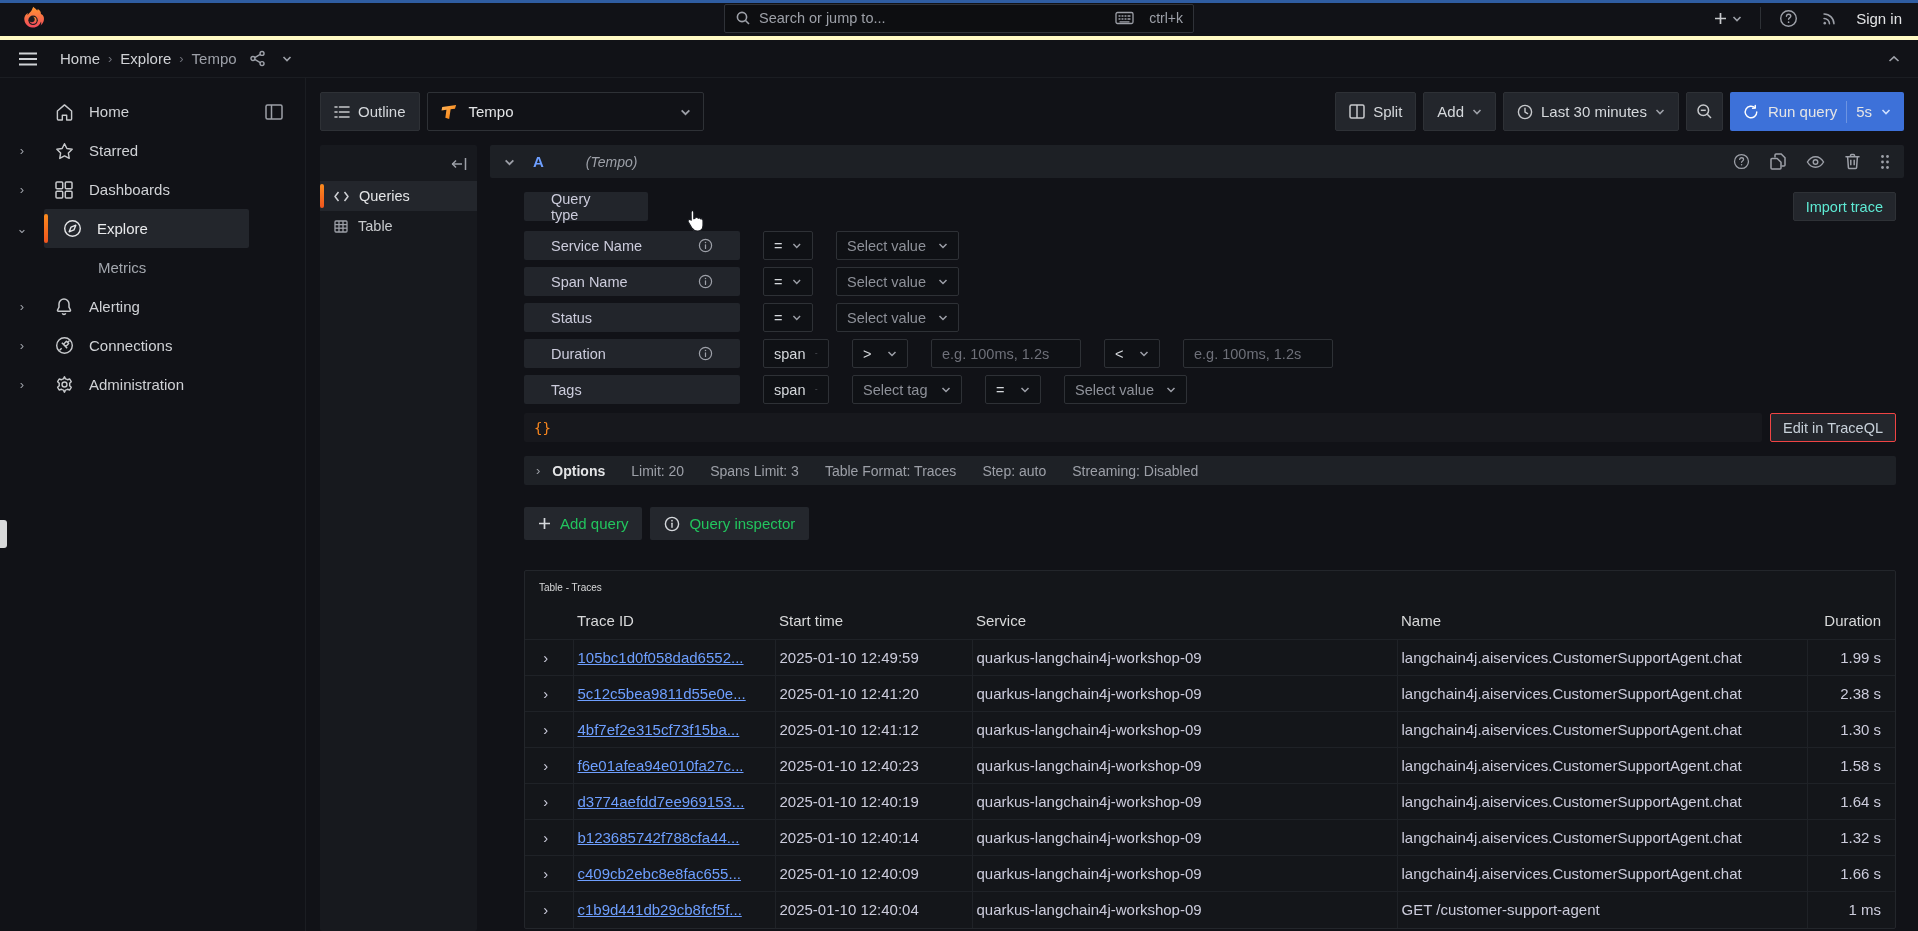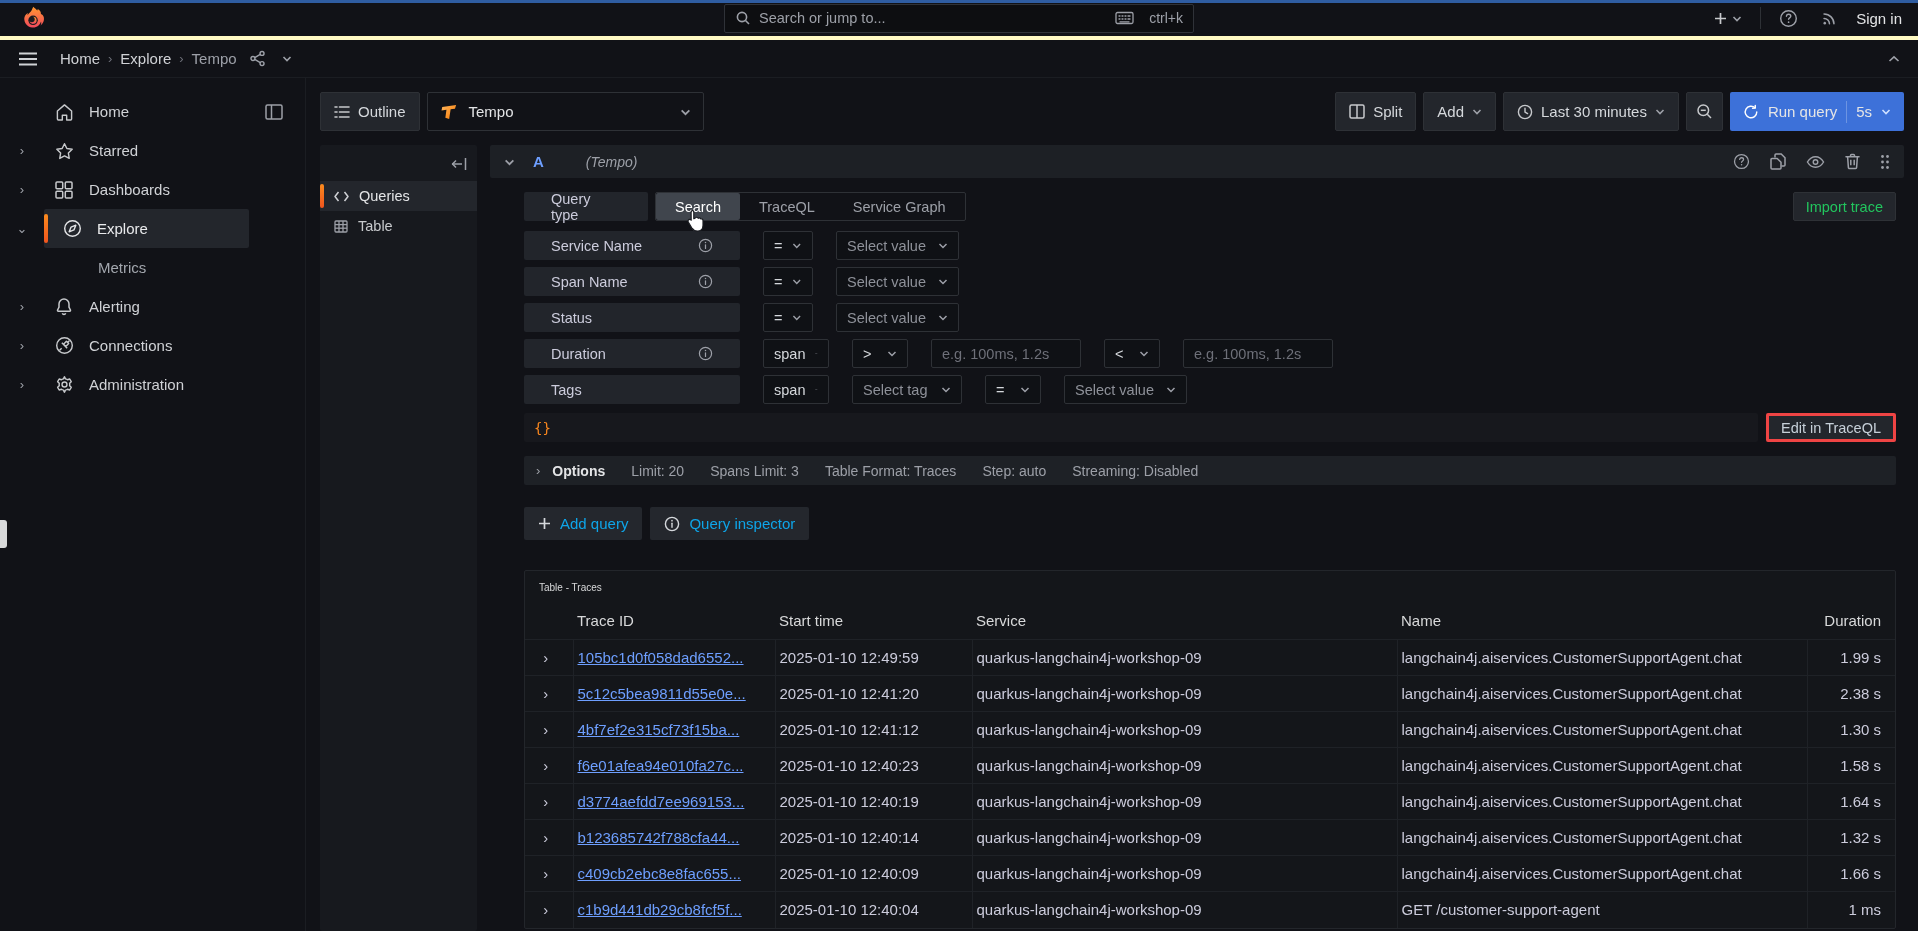--- a/index.html
+++ b/index.html
@@ -84,44 +84,44 @@
   .q-body { padding:10px 0 0 34px; }
 
   .qtype-row { display:flex; align-items:center; margin:4px 0 10px; }
   .f-label { width:216px; height:29px; background:#22252b; border-radius:2px; display:flex; align-items:center; padding:0 27px;
     color:#ccccdc; font-size:14.5px; flex:none; }
   .f-label .info { margin-left:auto; }
   .seg { display:flex; border:1px solid #2e3136; border-radius:2px; margin-left:7px; height:29px; overflow:hidden; }
   .seg-item { display:flex; align-items:center; padding:0 19px; color:#9da0a8; font-size:14.5px; cursor:pointer; background:transparent; border:none; }
   .seg-item.active { background:#40454d; color:#fff; border-radius:2px; }
   .import-btn { margin-left:auto; margin-right:8px; height:29px; padding:0 12px; background:#23262c; border:1px solid #2e3136;
-    border-radius:2px; color:#22c55e; font-size:14.5px; cursor:pointer; }
+    border-radius:2px; color:#5eead4; font-size:14.5px; cursor:pointer; }
 
   .field-row { display:flex; align-items:flex-end; gap:23px; margin-bottom:7px; }
   .f-select { height:29px; background:#0f1115; border:1px solid #2e3136; border-radius:2px; display:flex; align-items:center;
     padding:0 10px; gap:10px; cursor:pointer; font-size:14.5px; color:#d5d8dc; }
   .f-select .val-ph { color:#8e9199; }
   .f-input { height:29px; background:#0f1115; border:1px solid #2e3136; border-radius:2px; padding:0 10px; width:150px;
     color:#d5d8dc; font-size:14.5px; font-family:inherit; }
   .f-input::placeholder { color:#6e7079; }
 
   .code-row { display:flex; align-items:center; gap:8px; margin-top:9px; }
   .code-box { flex:1; height:29px; background:#17181d; border-radius:2px; display:flex; align-items:center; padding:0 10px;
     font-family:"DejaVu Sans Mono","Liberation Mono",monospace; font-size:14px; color:#f8861e; }
-  .edit-btn { height:29px; padding:0 12px; background:#23262c; border:3px solid #ef4444; border-radius:2px; color:#c7d0d9;
+  .edit-btn { height:29px; padding:0 12px; background:#23262c; border:1px solid #ef4444; border-radius:2px; color:#c7d0d9;
     font-size:14.5px; cursor:pointer; margin-right:8px; }
 
   .options-row { margin-top:14px; margin-right:8px; height:29px; background:#1e2126; border-radius:2px; display:flex; align-items:center;
     padding:0 12px; gap:26px; cursor:pointer; }
   .options-row .opt-title { color:#e3e4e6; font-weight:700; font-size:14px; }
   .opt-item { color:#9da0a8; font-size:14px; }
 
   .secondary-actions { display:flex; gap:8px; margin-top:22px; }
   .sec-btn { display:flex; align-items:center; gap:9px; height:33px; padding:0 14px; background:#24272d; border:none; border-radius:2px;
-    color:#0ea5e9; font-size:15px; cursor:pointer; }
+    color:#22c55e; font-size:15px; cursor:pointer; }
 
   
   .table-panel { margin-top:30px; margin-right:8px; border:1px solid #23262b; border-radius:2px; background:#14161a; flex:1; overflow:hidden; }
   .t-title { padding:11px 14px 13px; color:#d8d9da; font-size:10px; }
   table.traces { width:100%; border-collapse:collapse; table-layout:fixed; }
   table.traces col.c-exp { width:48px; } table.traces col.c-id { width:202px; } table.traces col.c-start { width:197px; }
   table.traces col.c-svc { width:425px; } table.traces col.c-name { width:410px; }
   table.traces th { text-align:left; font-weight:400; color:#d8d9da; font-size:15px; padding:6px 10px 10px 4px; }
   table.traces th.num, table.traces td.num { text-align:right; padding-right:14px; }
   table.traces td { height:36px; border-top:1px solid #1f2227; font-size:15px; color:#ccccdc;
@@ -489,25 +489,20 @@
                   <circle cx="7.5" cy="13.5" r="1.4"></circle>
                 </g>
               </svg>
           </span>
         </div>
 
         <div class="q-body">
 
           <div class="qtype-row">
             <span class="f-label" style="width:124px">Query type</span>
-            <div class="seg">
-              <button class="seg-item active">Search</button>
-              <button class="seg-item">TraceQL</button>
-              <button class="seg-item">Service Graph</button>
-            </div>
             <button class="import-btn">Import trace</button>
           </div>
 
           <div class="field-row">
             <span class="f-label">
               <span>Service Name</span>
               <svg class="info" width="15" height="15" viewBox="0 0 16 16" fill="none" stroke="#9da0a8" stroke-width="1.3">
                   <circle cx="8" cy="8" r="6.5"></circle>
                   <path d="M8 7.2v4" stroke-linecap="round"></path>
                   <circle cx="8" cy="4.8" r="0.8" fill="#9da0a8" stroke="none"></circle>

